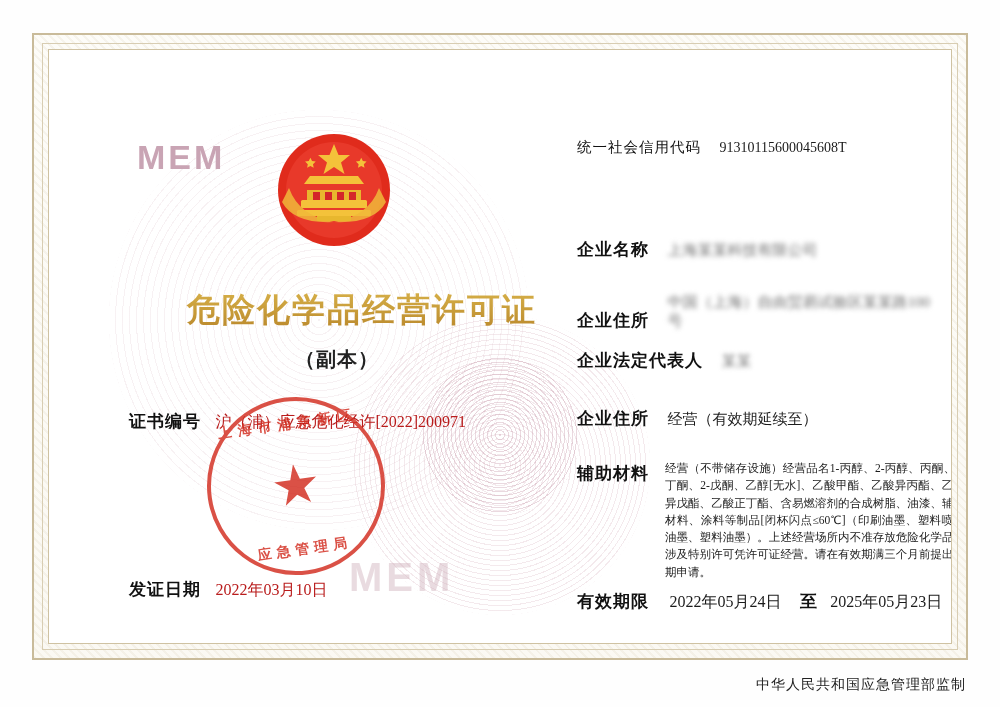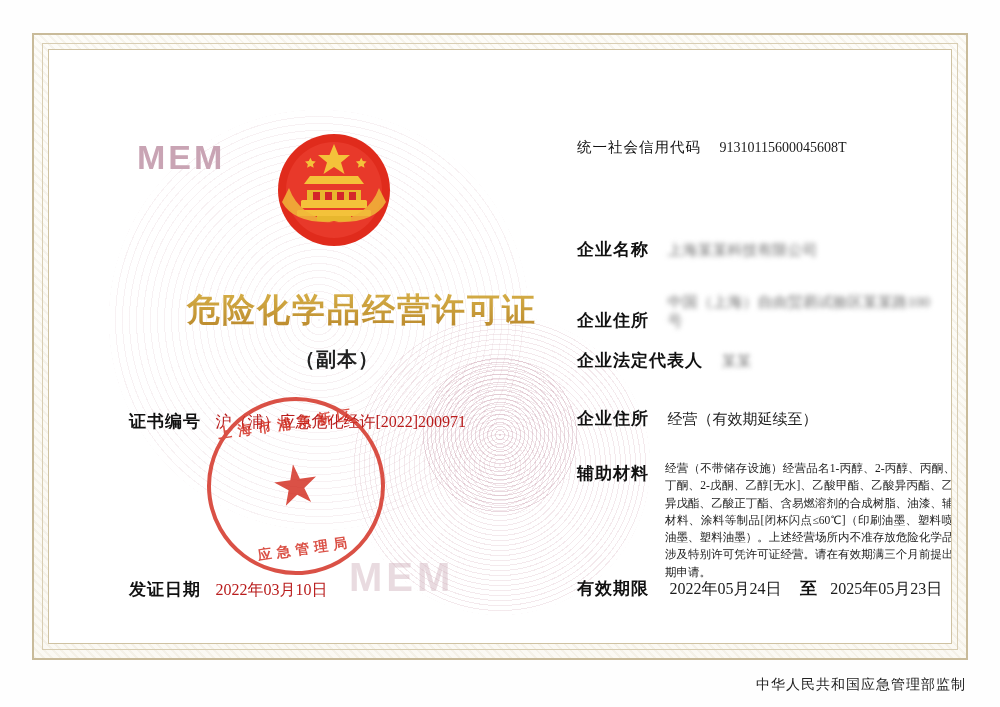--- a/index.html
+++ b/index.html
@@ -230,21 +230,21 @@
 
   .row-credit { top: 88px; }
   .row-credit .r-lbl { font-size: 14.5px; font-weight: normal; }
   .row-credit .r-val { font-size: 14px; margin-left: 14px; }
 
   .row-name    { top: 188px; }
   .row-addr    { top: 243px; }
   .row-legal   { top: 299px; }
   .row-mode    { top: 357px; }
   .row-scope   { top: 412px; }
-  .row-valid   { top: 527px; }
+  .row-valid   { top: 540px; }
   .row-ext     { top: 580px; }
 
   .scope-text {
     position: absolute;
     left: 616px;
     top: 410px;
     width: 300px;
     font-family: "Liberation Serif", serif;
     font-size: 11.5px;
     line-height: 1.5;

